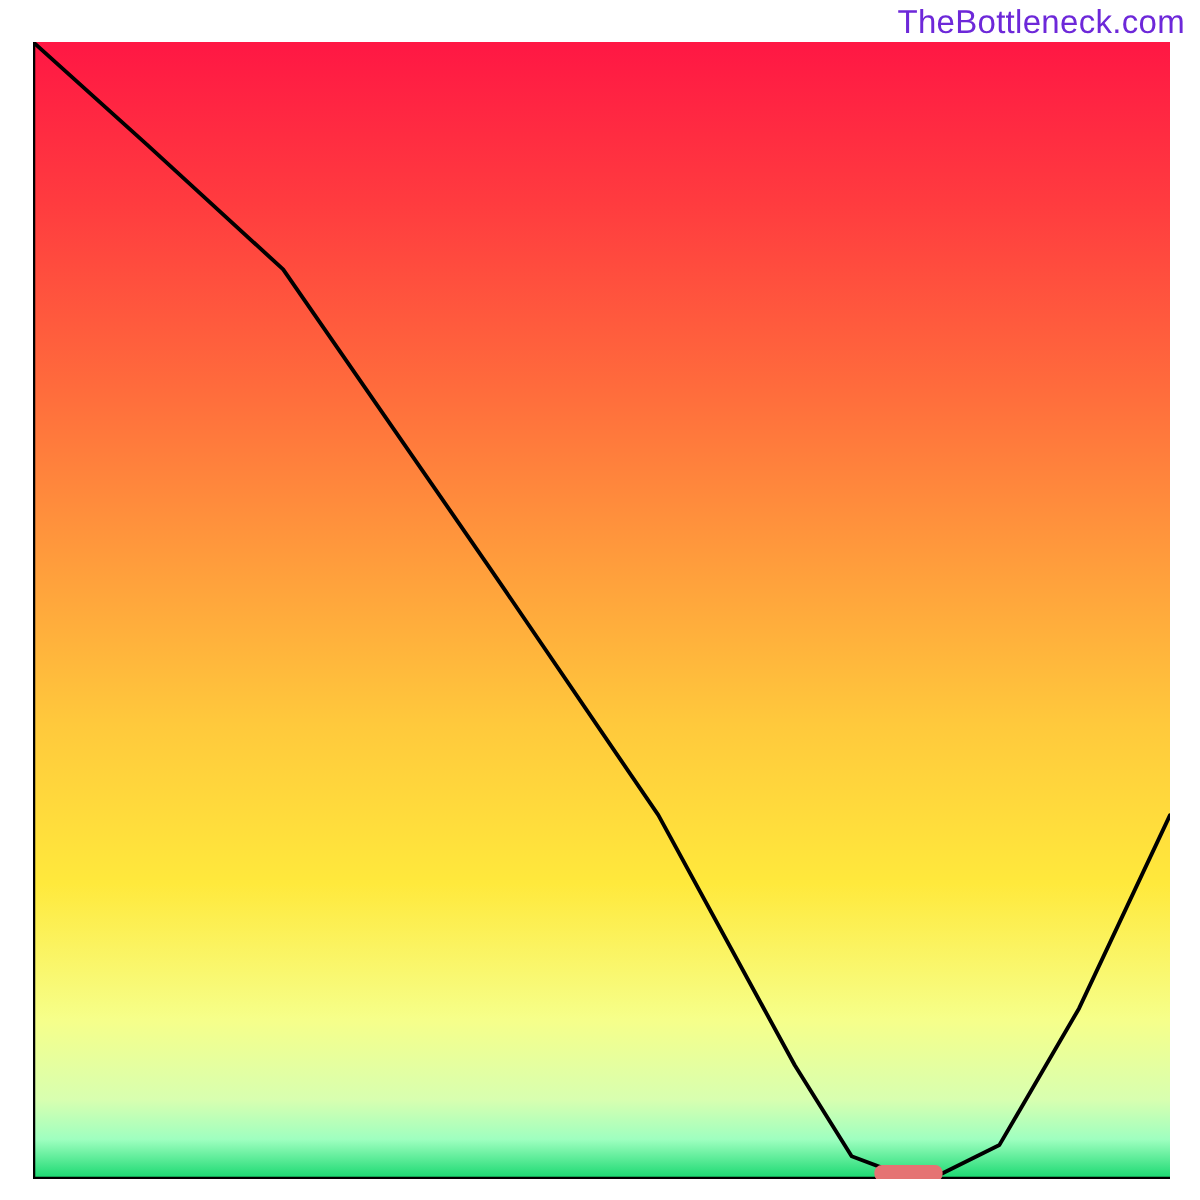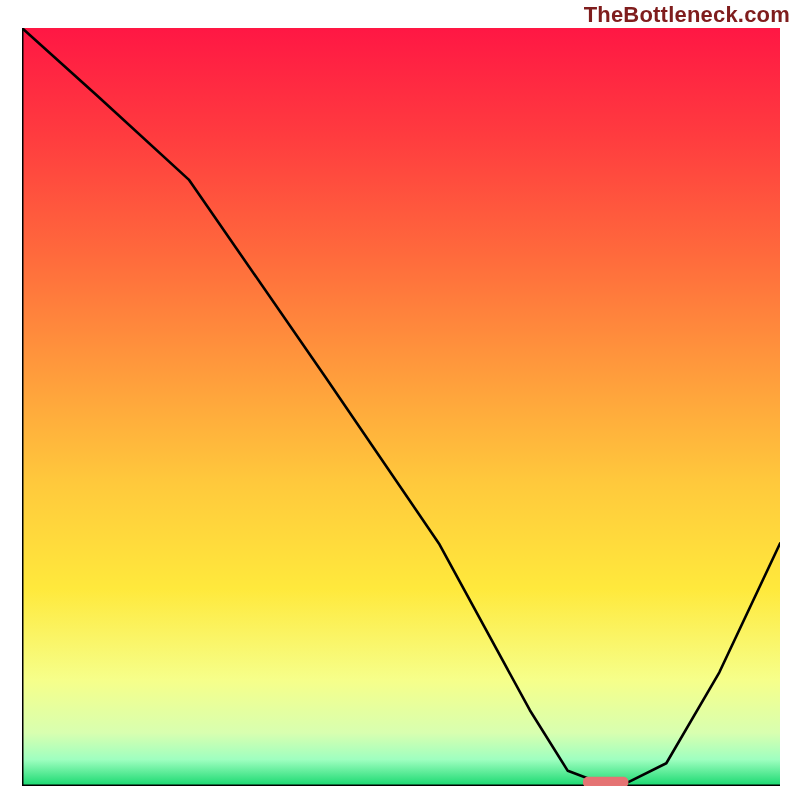--- a/index.html
+++ b/index.html
@@ -8,23 +8,23 @@
     width: 800px;
     height: 800px;
     background: #ffffff;
     font-family: Arial, Helvetica, sans-serif;
     position: relative;
   }
   .watermark {
     position: absolute;
     top: 2px;
     right: 10px;
-    color: #7f1d1d;
+    color: #6d28d9;
     font-size: 22px;
-    font-weight: 700;
+    font-weight: 400;
     letter-spacing: 0.2px;
   }
   .plot-wrap {
     position: absolute;
     left: 22px;
     top: 28px;
     width: 758px;
     height: 758px;
   }
   svg { display: block; }

